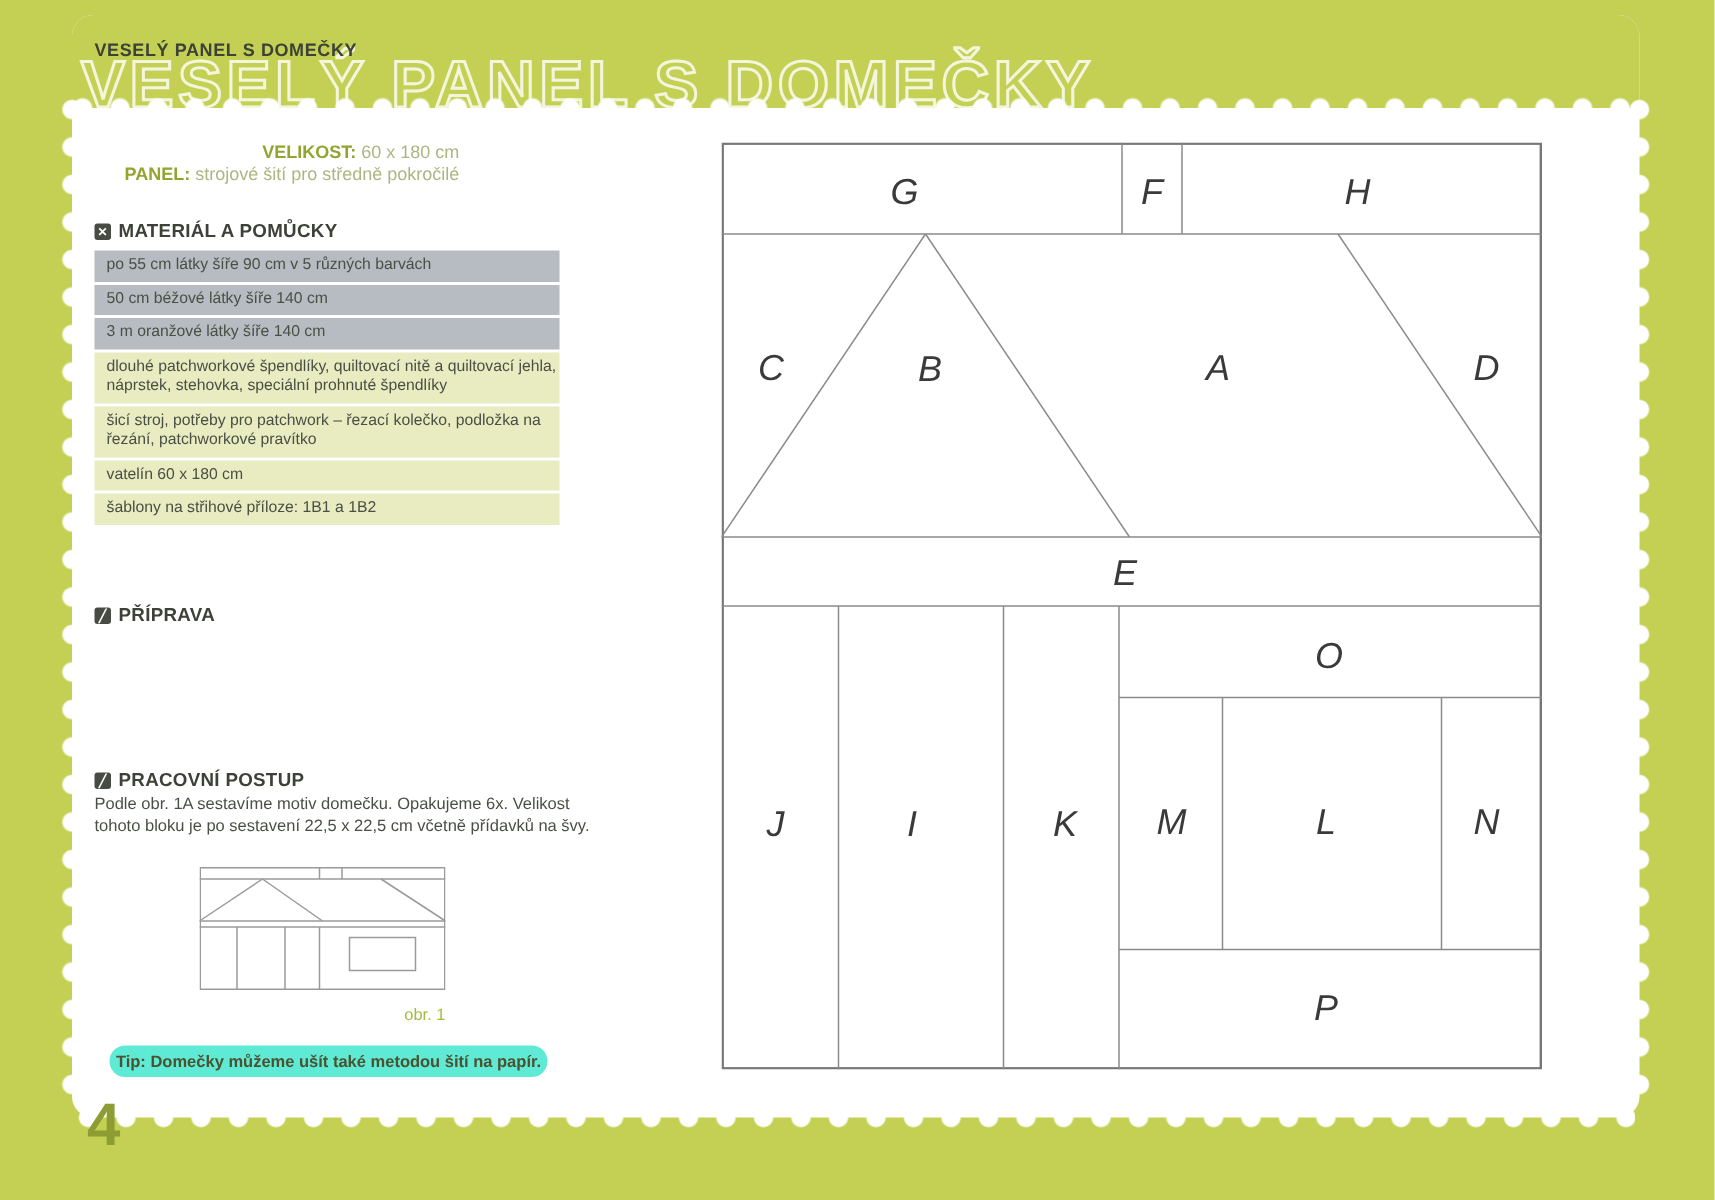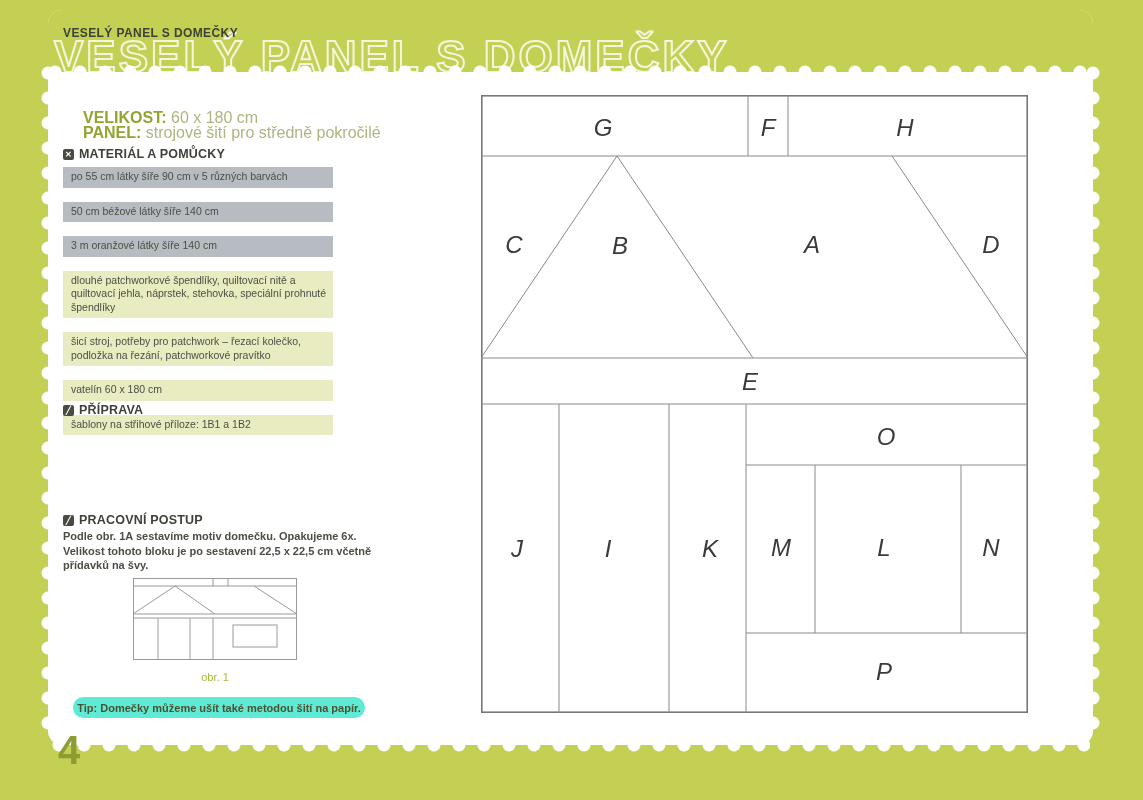--- a/index.html
+++ b/index.html
@@ -37,50 +37,50 @@
     background:radial-gradient(circle 6.5px at 7px 7px,#fff 5.8px,rgba(255,255,255,0) 7px);
     background-size:14px 25px;background-repeat:repeat-y;
   }
   .dots-left{left:41px;}
   .dots-right{left:1086px;}
   .dots-bottom{
     position:absolute;left:52px;top:738px;width:1038px;height:14px;
     background:radial-gradient(circle 6.5px at 7px 7px,#fff 5.8px,rgba(255,255,255,0) 7px);
     background-size:25px 14px;background-repeat:repeat-x;
   }
-  .meta{position:absolute;left:35px;top:100px;font-size:16px;line-height:15px;}
+  .meta{position:absolute;left:35px;top:84px;font-size:12px;line-height:15px;text-align:right;}
   .meta .lbl{font-weight:bold;color:#93a431;}
   .meta .val{color:#adb681;}
   .sec-head{
     position:absolute;font-size:12.5px;font-weight:bold;color:#3d4138;
     letter-spacing:.2px;display:flex;align-items:center;gap:5px;
   }
   .ico{
     width:11px;height:11px;background:#474b42;border-radius:2px;flex:0 0 auto;
     color:#fff;font-size:8px;line-height:11px;text-align:center;font-weight:bold;
   }
   .mat-head{left:15px;top:137px;}
   .list{position:absolute;left:15px;top:157px;width:322px;}
   .row{
-    box-sizing:border-box;width:270px;padding:3px 1px 4px 8px;margin-bottom:14px;
+    box-sizing:border-box;width:310px;padding:3px 1px 4px 8px;margin-bottom:2px;
     font-size:10.5px;line-height:13.5px;color:#4a4f45;
   }
   .row.gray{background:#b6bcc1;}
   .row.green{background:#e9ecc0;}
   .para{
     position:absolute;left:15px;width:338px;
     font-size:11px;line-height:14.5px;color:#4a4f45;
   }
   .prip-head{left:15px;top:393px;}
   .prip-text{top:409px;}
   .post-head{left:15px;top:503px;}
-  .post-text{top:519px;font-weight:bold;}
+  .post-text{top:519px;}
   .minifig{position:absolute;left:85px;top:568px;}
   .figcap{
-    position:absolute;left:85px;top:661px;width:164px;text-align:center;
+    position:absolute;left:85px;top:661px;width:164px;text-align:right;
     font-size:11px;color:#a2bd3c;
   }
   .tip{
     position:absolute;left:25px;top:687px;width:292px;height:21px;
     background:#5eead4;border-radius:11px;
     display:flex;align-items:center;justify-content:center;
     font-size:11px;font-weight:bold;color:#4c5130;
   }
   .diagram{position:absolute;left:433px;top:85px;}
   .pageno{

